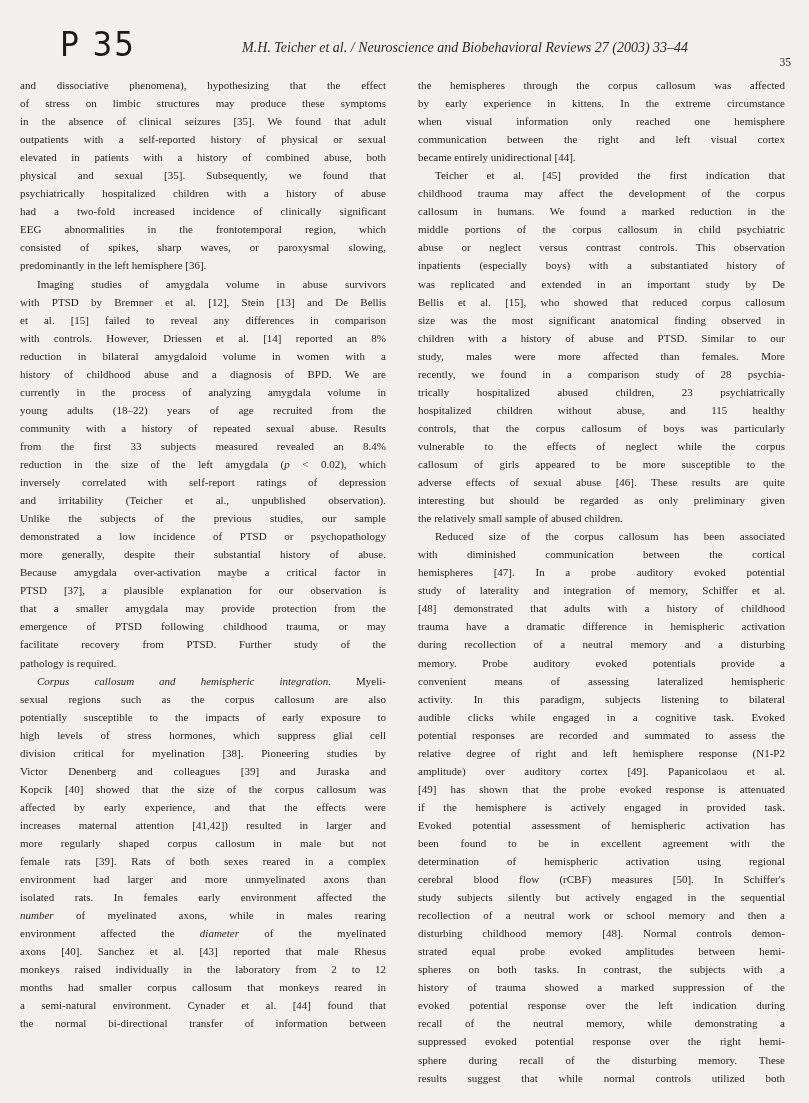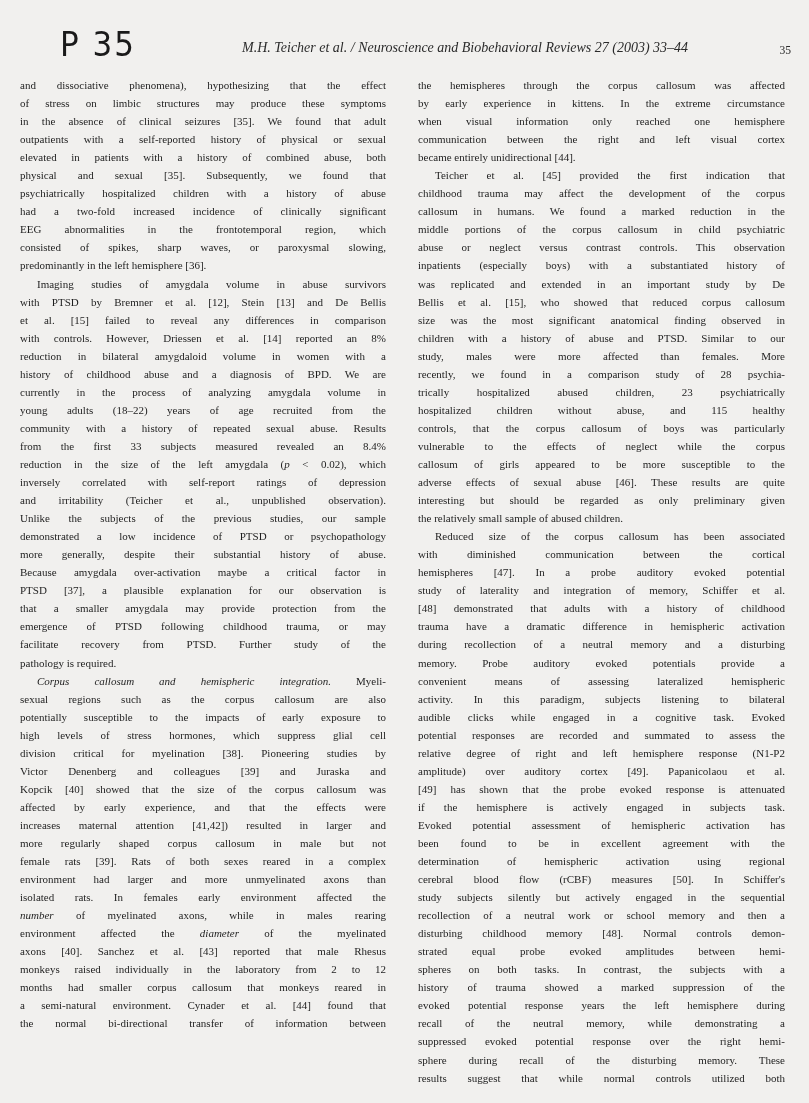--- a/index.html
+++ b/index.html
@@ -14,21 +14,21 @@
     position:absolute; left:60px; top:26px;
     font-family:"DejaVu Sans", sans-serif;
     font-size:31px; letter-spacing:2px; color:#1a1a1a;
     transform:scaleY(1.1);
   }
   .running-head {
     position:absolute; left:201px; top:40px;
     font-style:italic; font-size:14px; color:#2a2a2a;margin-left:41px;
   }
   .page-number {
-    position:absolute; right:18px; top:44px;
+    position:absolute; right:18px; top:56px;
     font-size:11.6px; color:#2a2a2a;
   }
   .col {
     position:absolute; top:76px; width:366px;
     font-size:11px; line-height:18.05px;
   }
   .col.left { left:20px; }
   .col.right { left:418px; width:367px; }
   .line {
     display:block; white-space:nowrap;
@@ -135,29 +135,29 @@
     <span class="line">trauma have a dramatic difference in hemispheric activation</span>
     <span class="line">during recollection of a neutral memory and a disturbing</span>
     <span class="line">memory. Probe auditory evoked potentials provide a</span>
     <span class="line">convenient means of assessing lateralized hemispheric</span>
     <span class="line">activity. In this paradigm, subjects listening to bilateral</span>
     <span class="line">audible clicks while engaged in a cognitive task. Evoked</span>
     <span class="line">potential responses are recorded and summated to assess the</span>
     <span class="line">relative degree of right and left hemisphere response (N1-P2</span>
     <span class="line">amplitude) over auditory cortex [49]. Papanicolaou et al.</span>
     <span class="line">[49] has shown that the probe evoked response is attenuated</span>
-    <span class="line">if the hemisphere is actively engaged in subjects task.</span>
+    <span class="line">if the hemisphere is actively engaged in provided task.</span>
     <span class="line">Evoked potential assessment of hemispheric activation has</span>
     <span class="line">been found to be in excellent agreement with the</span>
     <span class="line">determination of hemispheric activation using regional</span>
     <span class="line">cerebral blood flow (rCBF) measures [50]. In Schiffer's</span>
     <span class="line">study subjects silently but actively engaged in the sequential</span>
     <span class="line">recollection of a neutral work or school memory and then a</span>
     <span class="line">disturbing childhood memory [48]. Normal controls demon-</span>
     <span class="line">strated equal probe evoked amplitudes between hemi-</span>
     <span class="line">spheres on both tasks. In contrast, the subjects with a</span>
     <span class="line">history of trauma showed a marked suppression of the</span>
-    <span class="line">evoked potential response years the left hemisphere during</span>
+    <span class="line">evoked potential response over the left indication during</span>
     <span class="line">recall of the neutral memory, while demonstrating a</span>
     <span class="line">suppressed evoked potential response over the right hemi-</span>
     <span class="line">sphere during recall of the disturbing memory. These</span>
     <span class="line">results suggest that while normal controls utilized both</span>
   </div>
 
 </body></html>

